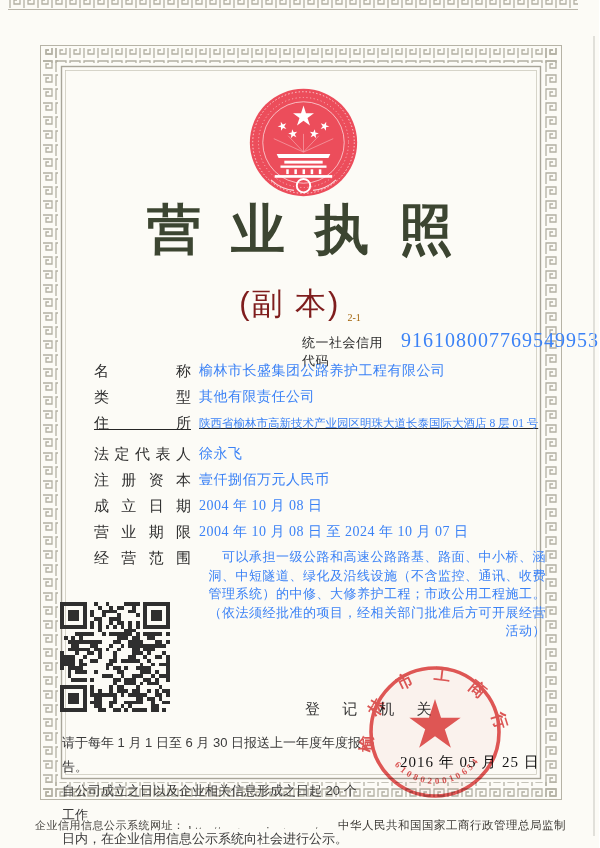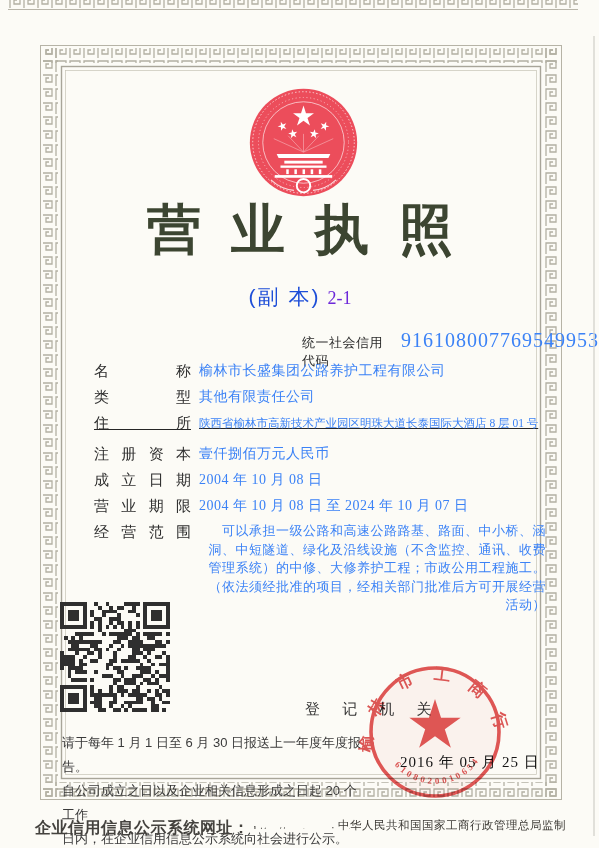--- a/index.html
+++ b/index.html
@@ -16,22 +16,22 @@
 
   .title{
     left:0; top:200px; width:600px; text-align:center;
     font-size:54px; font-weight:700; color:#3c4531;
     letter-spacing:30px; text-indent:30px; line-height:1.1;
   }
   .subtitle-row{
     left:0; top:283px; width:600px; display:flex; justify-content:center;
     align-items:flex-end; gap:7px;
   }
-  .subtitle{font-size:21px; color:#1d4ed8; letter-spacing:2px;text-align:right;}
-  .copy-no{font-size:18px; color:#6d28d9; padding-bottom:2px;}
+  .subtitle{font-size:31px; color:#7f1d1d; letter-spacing:2px;text-align:right;}
+  .copy-no{font-size:10px; color:#a16207; padding-bottom:2px;}
   .credit-row{left:302px; top:309px; display:flex; align-items:baseline; gap:5px;}
   .credit-label{font-size:13px; color:#2b2b2b; letter-spacing:.5px;margin-top:25px;}
   .credit-code{font-size:20px; color:#3b82f6; letter-spacing:1px;}
 
   .fields{left:94px; top:361px; width:452px;}
   .frow{display:flex; align-items:flex-start; margin-bottom:7px;}
   .flabel{
     flex:0 0 97px; font-size:15px; color:#2e2e2e; line-height:19px;
     text-align:justify; text-align-last:justify; margin-right:8px;
   }
@@ -47,21 +47,21 @@
   }
   .issue-date{
     left:372px; top:753px; font-size:15px; color:#141414;
     letter-spacing:1px; white-space:nowrap;margin-left:28px;
   }
   .seal{left:358px; top:652px; width:155px; height:155px; opacity:.86; mix-blend-mode:multiply;}
 
   .notice{left:62px; top:731px; width:300px; font-size:13px; color:#3a3a3a; line-height:24px;}
 
   .footer-left{left:35px; top:818px; display:flex; align-items:flex-start; gap:4px;}
-  .footer-label{font-size:16px; color:#44423e; letter-spacing:.5px;font-weight:bold;}
+  .footer-label{font-size:11px; color:#44423e; letter-spacing:.5px;}
   .footer-url-clip{display:inline-block; height:8px; overflow:hidden; vertical-align:top; margin-top:3px;}
   .footer-url{font-size:12px; color:#3c3a36; letter-spacing:.5px;}
   .footer-right{right:33px; top:818px; font-size:11.5px; color:#3b3934; letter-spacing:.5px;}
 </style>
 </head>
 <body>
 
 <div class="page">
 
   <svg class="abs" style="left:8px; top:0; width:570px; height:10px;" viewBox="0 0 570 10" preserveAspectRatio="none">
@@ -142,20 +142,24 @@
       <span class="flabel">名称</span>
       <span class="fvalue serif">榆林市长盛集团公路养护工程有限公司</span>
     </div>
     <div class="frow">
       <span class="flabel">类型</span>
       <span class="fvalue serif">其他有限责任公司</span>
     </div>
     <div class="frow frow-address">
       <span class="flabel">住所</span>
       <span class="fvalue serif">陕西省榆林市高新技术产业园区明珠大道长泰国际大酒店 8 层 01 号</span>
+    </div>
+    <div class="frow">
+      <span class="flabel">法定代表人</span>
+      <span class="fvalue serif">徐永飞</span>
     </div>
     <div class="frow">
       <span class="flabel">注册资本</span>
       <span class="fvalue serif">壹仟捌佰万元人民币</span>
     </div>
     <div class="frow">
       <span class="flabel">成立日期</span>
       <span class="fvalue serif">2004 年 10 月 08 日</span>
     </div>
     <div class="frow">

